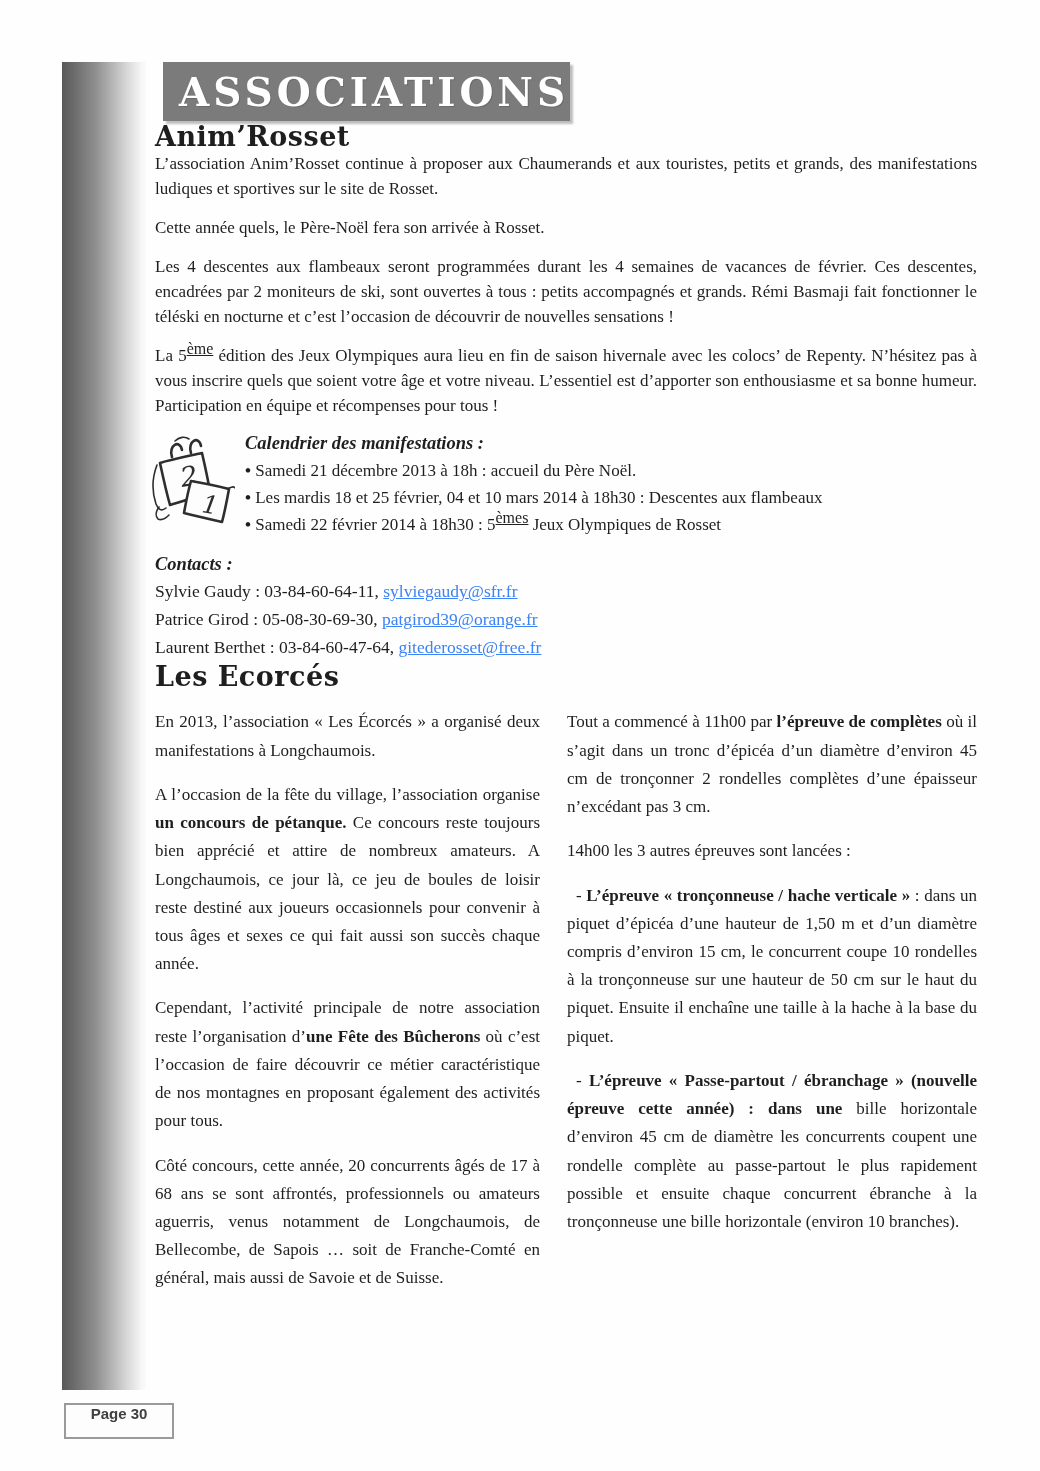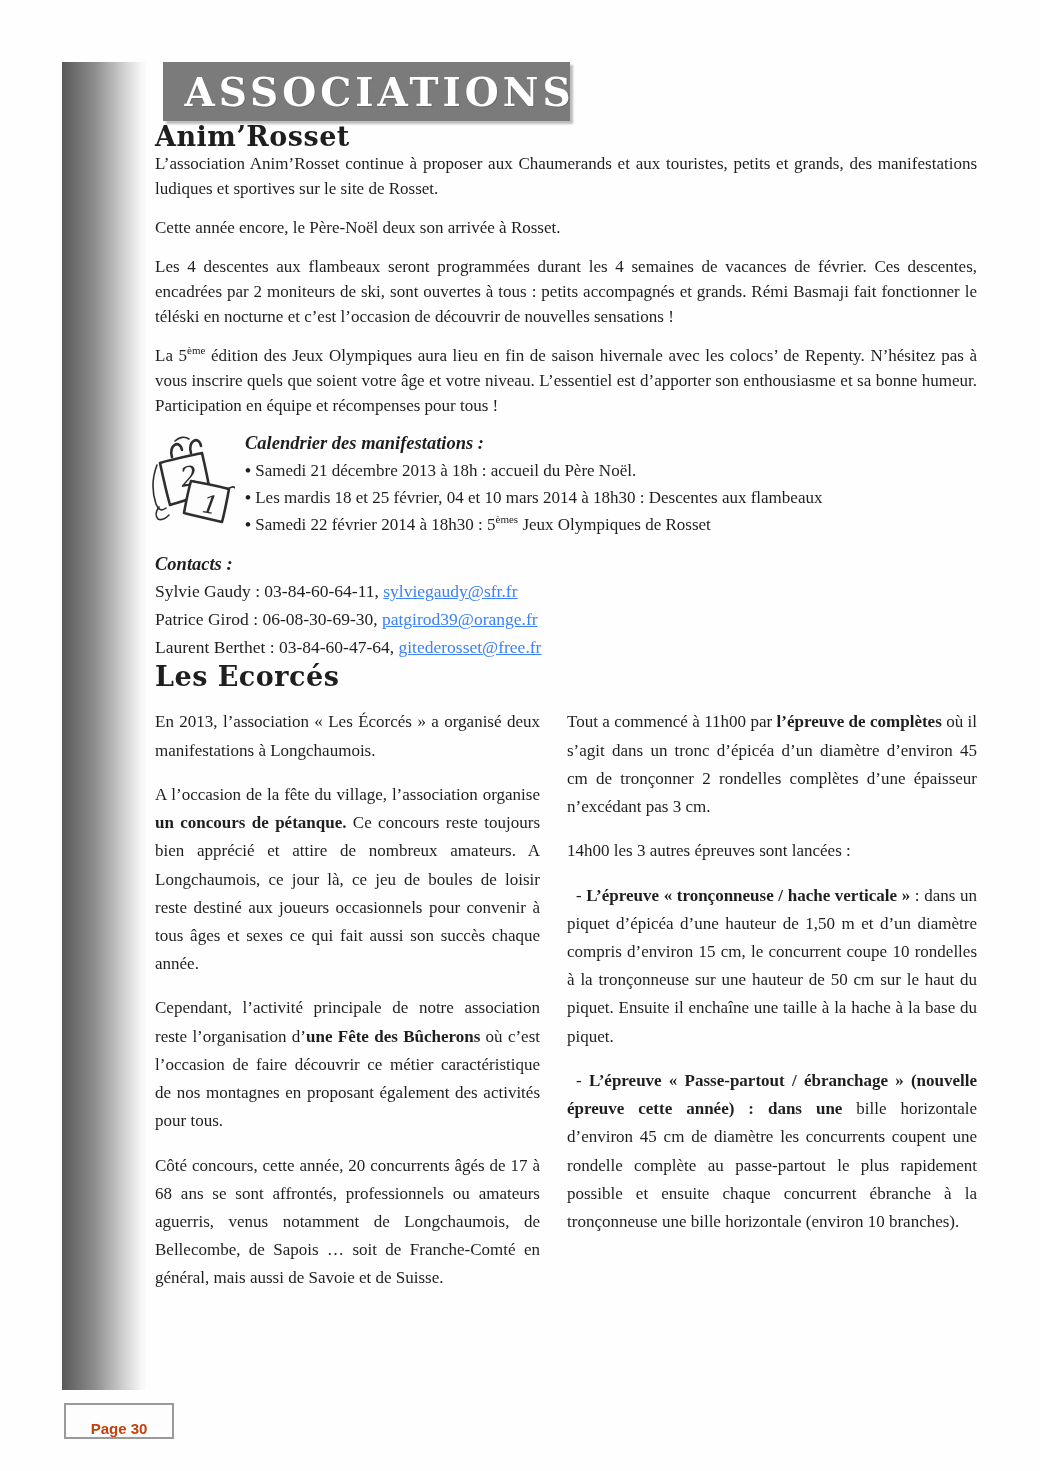--- a/index.html
+++ b/index.html
@@ -26,22 +26,21 @@
     position: absolute;
     left: 155px; top: 62px;
     width: 822px;
   }
   .banner {
     margin-left: 8px;
     width: 407px; height: 59px;
     background: #7b7b7b;
     box-shadow: 3px 3px 2px #bdbdbd;
     display: flex; align-items: center;
-    padding-left: 26px;
-    justify-content: center;
+    padding-left: 16px;
   }
   .banner-title {
     font-family: "DejaVu Serif", serif;
     font-weight: bold;
     font-size: 39px;
     color: #ffffff;
     letter-spacing: 4px;
     text-shadow: 1px 1px 0 #6a6a6a;
   }
   h2.article-title {
@@ -52,21 +51,21 @@
     margin: 0;
   }
   .title-anim { margin: 35px 0 22px; }
   .title-ecorces { margin: 38px 0 16px; }
   p.body-par {
     font-size: 17px;
     line-height: 1.47;
     text-align: justify;
     margin: 0 0 14px;
   }
-  sup.ord { font-size: 11px; line-height: 0; }
+  sup.ord { font-size: 16px; line-height: 0; text-decoration: underline; }
   b { font-weight: bold; }
 
   .calendar-row {
     display: flex;
     align-items: flex-start;
     margin: 4px 0 16px;
   }
   .cal-icon-wrap {
     flex: none;
     width: 96px; height: 104px;
@@ -103,25 +102,25 @@
   .columns p {
     font-size: 17px;
     line-height: 1.66;
     text-align: justify;
     margin: 0 0 16px;
   }
   .col-right p.dash-par { text-indent: 9px; }
 
   .footer-box {
     position: absolute;
-    display: flex; align-items: flex-end; justify-content: center;
+    display: flex; align-items: flex-start; justify-content: center;
     font-family: "Liberation Sans", sans-serif;
     font-weight: bold;
     font-size: 15px;
-    color: #c2410c;
+    color: #404040;
     background: #fdfdfd;
   }
   .page-box {
     left: 64px; top: 1403px;
     width: 110px; height: 36px;
     border: 2px solid #9a9a9a;
   }
   .journal-box {
     left: 812px; top: 1488px;
     width: 131px; height: 34px;
@@ -142,21 +141,21 @@
 
   <div class="content">
 
     <div class="banner">
       <span class="banner-title">ASSOCIATIONS</span>
     </div>
 
     <h2 class="article-title title-anim">Anim’Rosset</h2>
 
     <p class="body-par">L’association Anim’Rosset continue à proposer aux Chaumerands et aux touristes, petits et grands, des manifestations ludiques et sportives sur le site de Rosset.</p>
-    <p class="body-par">Cette année encore, le Père-Noël deux son arrivée à Rosset.</p>
+    <p class="body-par">Cette année quels, le Père-Noël fera son arrivée à Rosset.</p>
     <p class="body-par">Les 4 descentes aux flambeaux seront programmées durant les 4 semaines de vacances de février. Ces descentes, encadrées par 2 moniteurs de ski, sont ouvertes à tous : petits accompagnés et grands. Rémi Basmaji fait fonctionner le téléski en nocturne et c’est l’occasion de découvrir de nouvelles sensations !</p>
     <p class="body-par"><span>La 5</span><sup class="ord">ème</sup><span> édition des Jeux Olympiques aura lieu en fin de saison hivernale avec les colocs’ de Repenty. N’hésitez pas à vous inscrire quels que soient votre âge et votre niveau. L’essentiel est d’apporter son enthousiasme et sa bonne humeur. Participation en équipe et récompenses pour tous !</span></p>
 
     <div class="calendar-row">
       <div class="cal-icon-wrap">
         <svg class="cal-svg" viewBox="0 0 96 104" width="96" height="104" aria-hidden="true">
           <path class="stroke paper" d="M21,34 C34,30 50,27 63,24 C66,37 69,50 71,63 C58,68 44,72 31,76 C27,62 24,48 21,34 Z"></path>
           <path class="thin" d="M18,36 C13,49 13,63 17,75 C19,80 22,83 27,79"></path>
           <path class="thin" d="M20,78 C17,82 16,87 19,90 C23,92 27,89 30,86"></path>
           <path class="stroke" d="M33,28 C29,16 41,10 43,21"></path>
@@ -174,21 +173,21 @@
           <li><span>Samedi 21 décembre 2013 à 18h : accueil du Père Noël.</span></li>
           <li><span>Les mardis 18 et 25 février, 04 et 10 mars 2014 à 18h30 : Descentes aux flambeaux</span></li>
           <li><span>Samedi 22 février 2014 à 18h30 : 5</span><sup class="ord">èmes</sup><span> Jeux Olympiques de Rosset</span></li>
         </ul>
       </div>
     </div>
 
     <div class="contacts">
       <div class="contacts-title">Contacts :</div>
       <div class="contact-line"><span>Sylvie Gaudy : 03-84-60-64-11, </span><a href="#">sylviegaudy@sfr.fr</a></div>
-      <div class="contact-line"><span>Patrice Girod : 06-08-30-69-30, </span><a href="#">patgirod39@orange.fr</a></div>
+      <div class="contact-line"><span>Patrice Girod : 05-08-30-69-30, </span><a href="#">patgirod39@orange.fr</a></div>
       <div class="contact-line"><span>Laurent Berthet : 03-84-60-47-64, </span><a href="#">gitederosset@free.fr</a></div>
     </div>
 
     <h2 class="article-title title-ecorces">Les Ecorcés</h2>
 
     <div class="columns">
       <div class="col-left">
         <p>En 2013, l’association « Les Écorcés » a organisé deux manifestations à Longchaumois.</p>
         <p><span>A l’occasion de la fête du village, l’association organise </span><b>un concours de pétanque.</b><span> Ce concours reste toujours bien apprécié et attire de nombreux amateurs. A Longchaumois, ce jour là, ce jeu de boules de loisir reste destiné aux joueurs occasionnels pour convenir à tous âges et sexes ce qui fait aussi son succès chaque année.</span></p>
         <p><span>Cependant, l’activité principale de notre association reste l’organisation d’</span><b>une Fête des Bûcherons</b><span> où c’est l’occasion de faire découvrir ce métier caractéristique de nos montagnes en proposant également des activités pour tous.</span></p>

